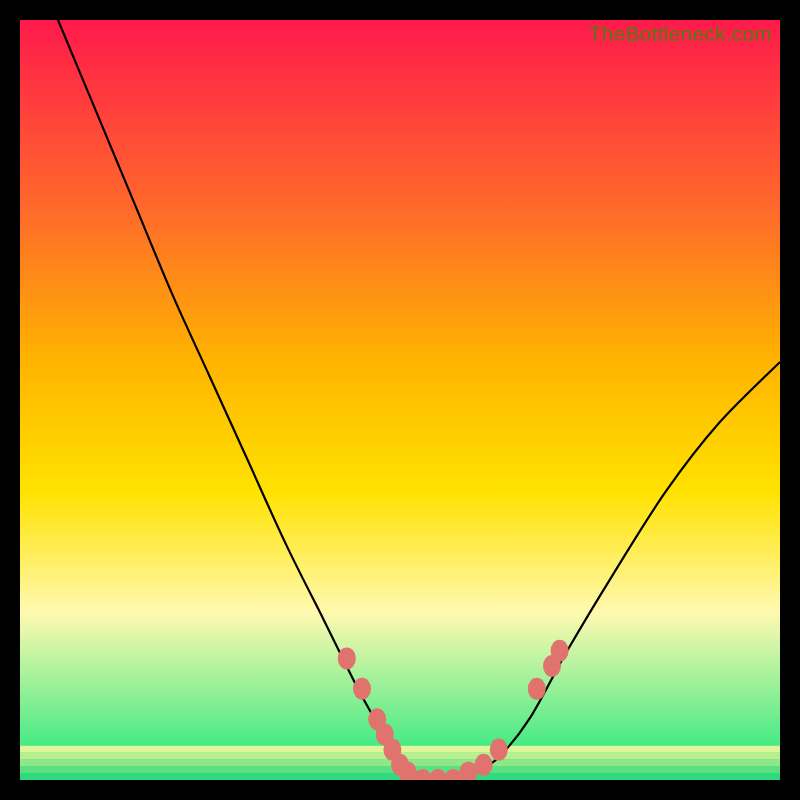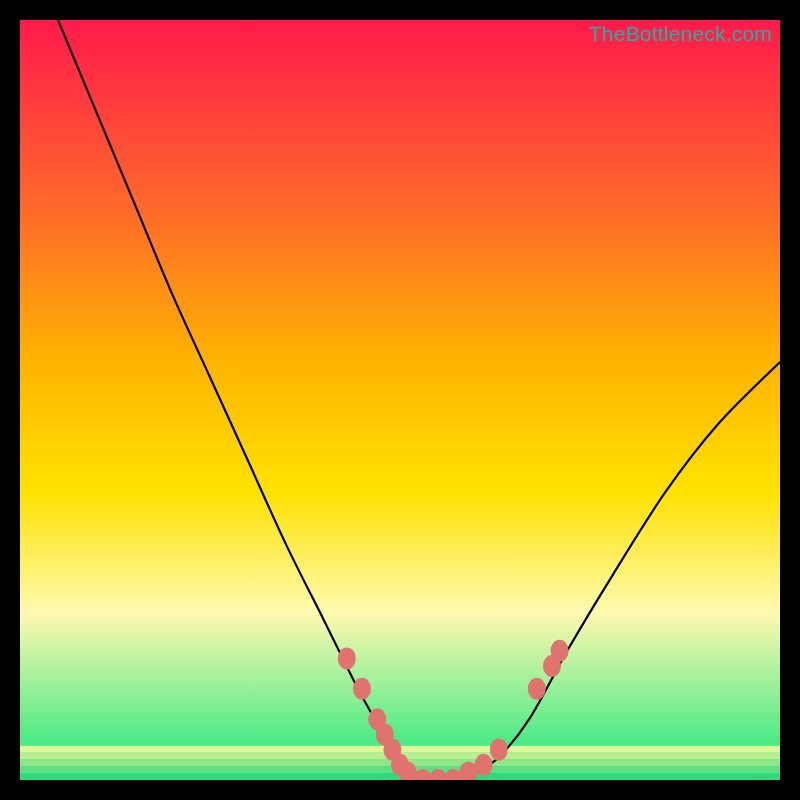--- a/index.html
+++ b/index.html
@@ -23,21 +23,21 @@
     position: absolute;
     left: 0;
     top: 0;
     width: 760px;
     height: 760px;
   }
   .watermark {
     position: absolute;
     top: 2px;
     right: 8px;
-    color: #14b8a6;
+    color: #4d7c0f;
     font-size: 21px;
     font-weight: 500;
     letter-spacing: 0.2px;
     text-align: right;
   }
   svg { display: block; }
 </style>
 </head>
 <body>
 

